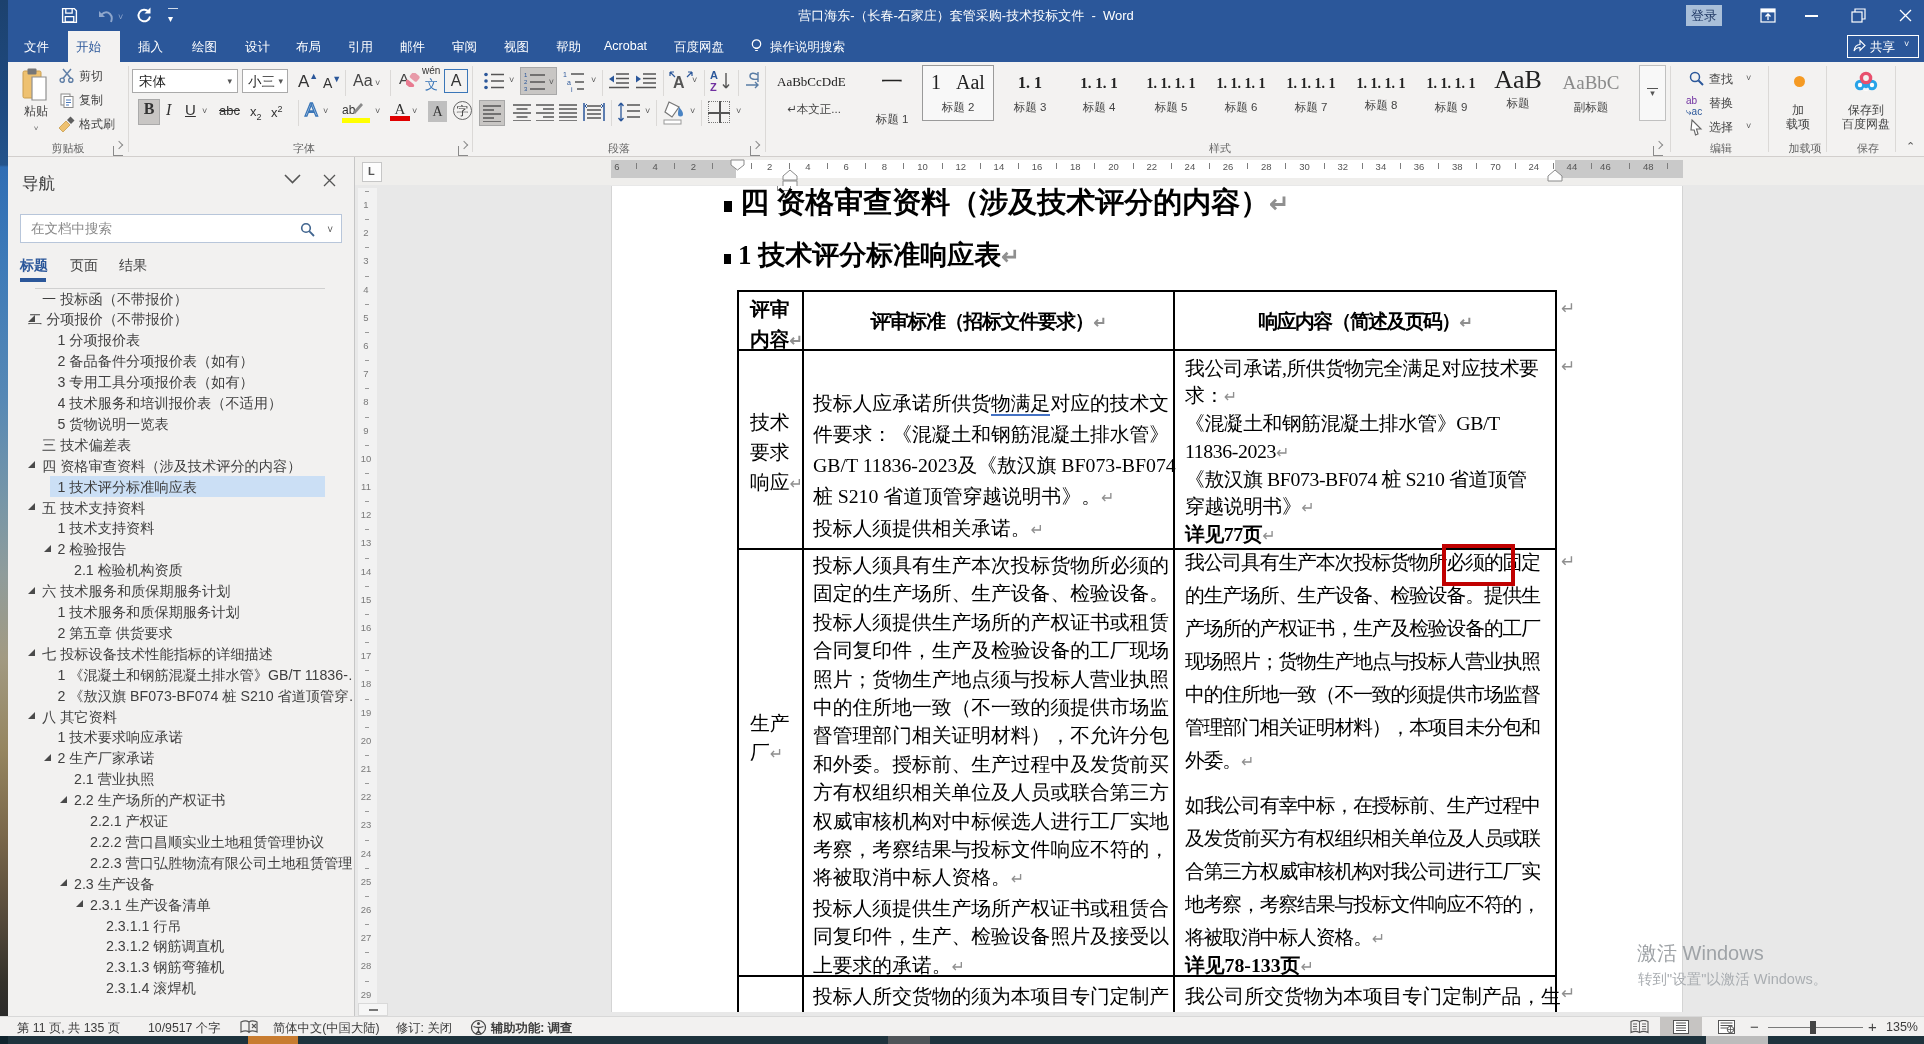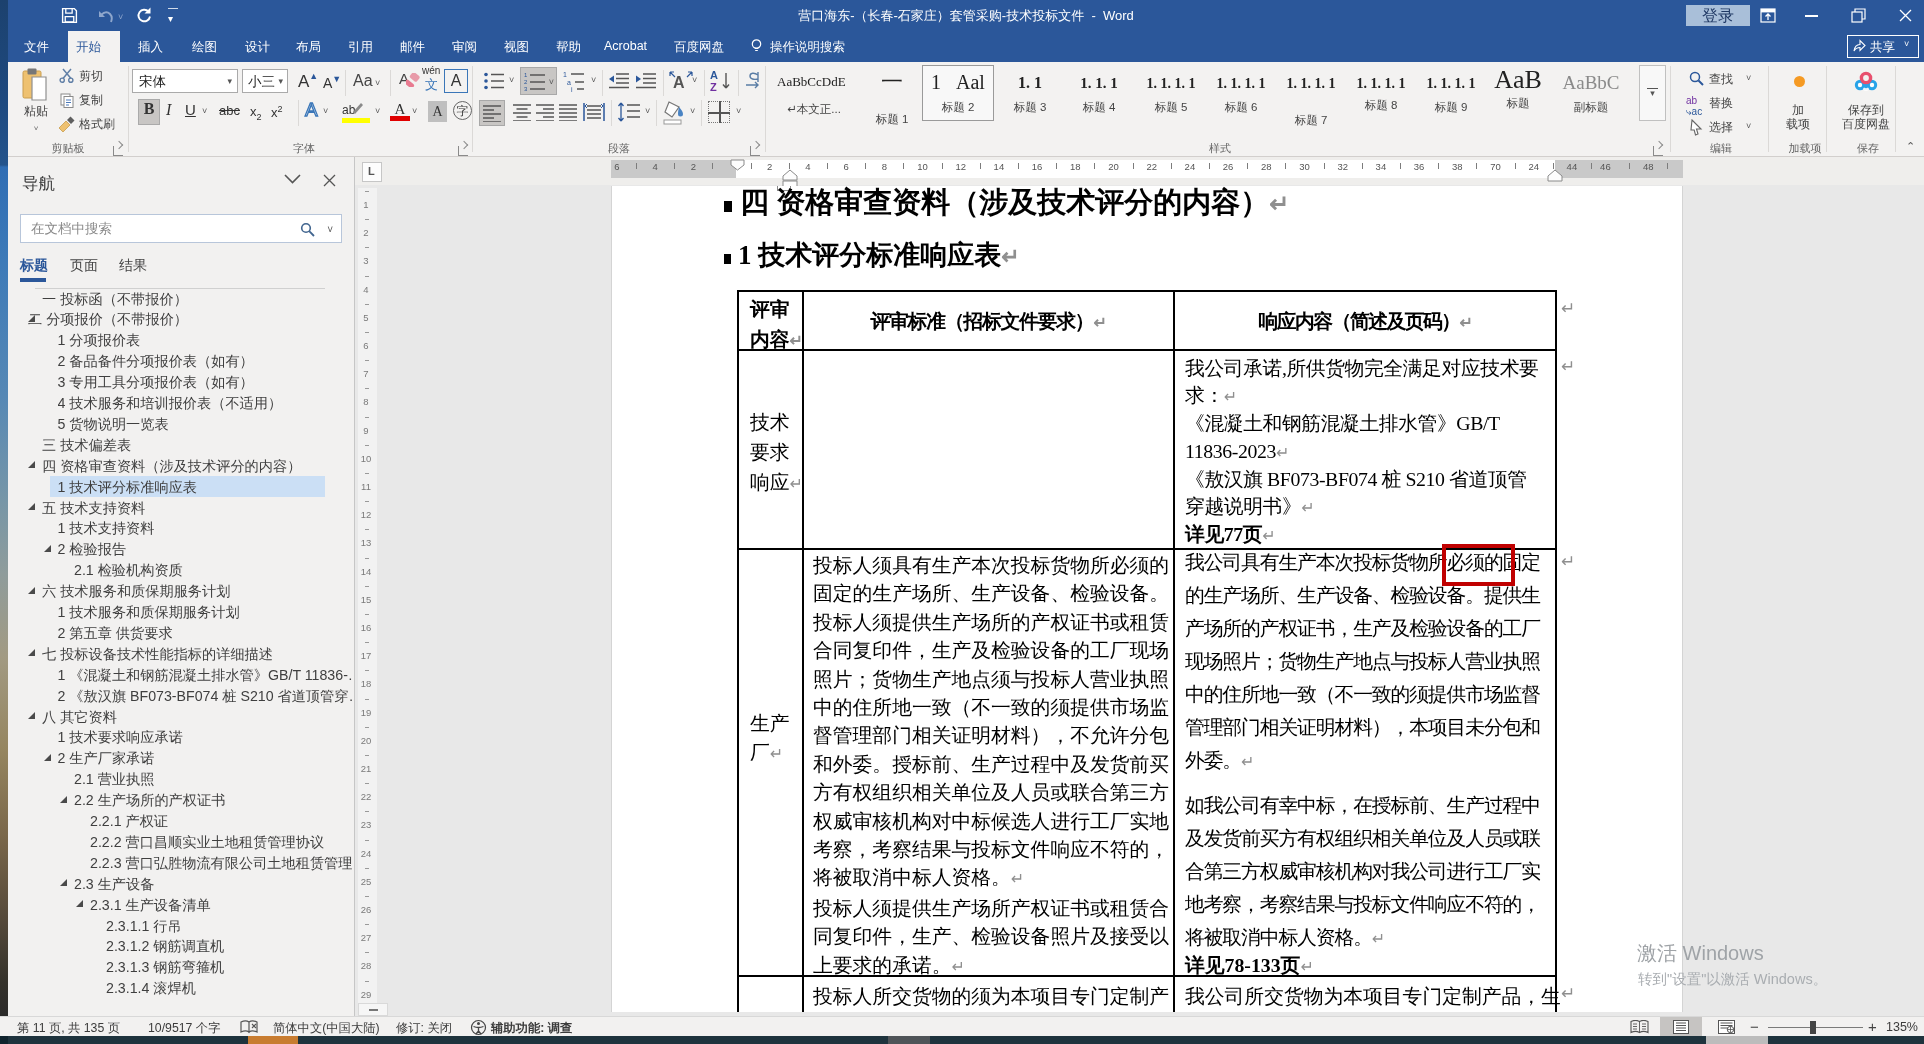--- a/index.html
+++ b/index.html
@@ -51,21 +51,21 @@
       <path d="M3 5 Q8 0 12 4 Q15 7 13 12" fill="none" stroke="#8ea6cc" stroke-width="1.9"></path>
       <path d="M1 1v6h6z" fill="#8ea6cc"></path>
     </svg>
   <span class="abs" style="left:110px;top:12px;color:#8ea6cc;font-size:9px">˅</span>
   <svg class="abs" style="left:127px;top:7px" width="18" height="17" viewBox="0 0 18 17">
       <path d="M13.5 4.5 A5.8 5.8 0 1 0 15 9.5" fill="none" stroke="#fff" stroke-width="1.9"></path>
       <path d="M15.5 0.5v6H9.5z" fill="#fff"></path>
     </svg>
   <span class="abs" style="left:160px;top:2px;color:#fff;font-size:10px">—<br>▾</span>
   <div class="abs nw" style="left:0;width:1916px;text-align:center;top:7px;color:#fff;font-size:13px">营口海东-（长春-石家庄）套管采购-技术投标文件&nbsp;&nbsp;-&nbsp;&nbsp;Word</div>
-  <div class="abs" style="left:1678px;top:5px;width:64px;height:21px;background:#a9bfd9;color:#1f3864;font-size:16px;text-align:center;line-height:21px">登录</div>
+  <div class="abs" style="left:1678px;top:5px;width:36px;height:21px;background:#a9bfd9;color:#1f3864;font-size:13px;text-align:center;line-height:21px">登录</div>
   <svg class="abs" style="left:1752px;top:8px" width="16" height="15" viewBox="0 0 16 15">
       <rect x="1" y="1" width="14" height="13" fill="none" stroke="#fff" stroke-width="1.2"></rect>
       <rect x="1" y="1" width="14" height="3.4" fill="#fff"></rect>
       <path d="M8 12V6.5M5.5 8.5 8 6l2.5 2.5" stroke="#fff" stroke-width="1.3" fill="none"></path>
     </svg>
   <div class="abs" style="left:1797px;top:15px;width:13px;height:1.5px;background:#fff"></div>
   <svg class="abs" style="left:1843px;top:8px" width="15" height="15" viewBox="0 0 15 15">
       <rect x="1" y="4" width="10" height="10" fill="none" stroke="#fff" stroke-width="1.2"></rect>
       <path d="M4 4V1h10v10h-3" fill="none" stroke="#fff" stroke-width="1.2"></path>
     </svg>
@@ -284,21 +284,21 @@
   <div class="abs" style="left:1128px;top:8px;width:70px;text-align:center">
       <div style="font-size:14px;font-weight:bold;font-family:'Liberation Serif',serif;color:#222;line-height:28px;white-space:nowrap">1. 1. 1. 1</div>
       <div class="slab" style="margin-top:2px">标题 5</div>
     </div>
   <div class="abs" style="left:1198px;top:8px;width:70px;text-align:center">
       <div style="font-size:14px;font-weight:bold;font-family:'Liberation Serif',serif;color:#222;line-height:28px;white-space:nowrap">1. 1. 1. 1</div>
       <div class="slab" style="margin-top:2px">标题 6</div>
     </div>
   <div class="abs" style="left:1268px;top:8px;width:70px;text-align:center">
       <div style="font-size:14px;font-weight:bold;font-family:'Liberation Serif',serif;color:#222;line-height:28px;white-space:nowrap">1. 1. 1. 1</div>
-      <div class="slab" style="margin-top:15px">标题 7</div>
+      <div class="slab" style="margin-top:2px">标题 7</div>
     </div>
   <div class="abs" style="left:1338px;top:8px;width:70px;text-align:center">
       <div style="font-size:14px;font-weight:bold;font-family:'Liberation Serif',serif;color:#222;line-height:28px;white-space:nowrap">1. 1. 1. 1</div>
       <div class="slab" style="margin-top:0">标题 8</div>
     </div>
   <div class="abs" style="left:1408px;top:8px;width:70px;text-align:center">
       <div style="font-size:14px;font-weight:bold;font-family:'Liberation Serif',serif;color:#222;line-height:28px;white-space:nowrap">1. 1. 1. 1</div>
       <div class="slab" style="margin-top:2px">标题 9</div>
     </div>
   <div class="abs" style="left:1478px;top:4px;width:64px;text-align:center">
@@ -562,20 +562,21 @@
   <div class="tline" style="left:560.5px;top:104px;width:2px;height:722px"></div>
   <div class="tline" style="left:943.0px;top:104px;width:2px;height:722px"></div>
   <div class="tline" style="left:125px;top:104px;width:820px;height:2px"></div>
   <div class="tline" style="left:125px;top:163px;width:820px;height:2px"></div>
   <div class="tline" style="left:125px;top:362px;width:820px;height:2px"></div>
   <div class="tline" style="left:125px;top:789px;width:820px;height:2px"></div>
   <div class="line doc" style="left:138px;top:108px;font-size:19.8px;line-height:30px;font-weight:bold">评审<br>内容<span class="pm" style="font-size:16px">↵</span></div>
   <div class="line doc" style="left:190.5px;top:122px;width:371px;text-align:center;font-size:19.8px;font-weight:bold;letter-spacing:-1.2px">评审标准（招标文件要求）<span class="pm" style="font-size:16px">↵</span></div>
   <div class="line doc" style="left:561.5px;top:122px;width:383px;text-align:center;font-size:19.8px;font-weight:bold;letter-spacing:-1.5px">响应内容（简述及页码）<span class="pm" style="font-size:16px">↵</span></div>
   <div class="line doc" style="left:138px;top:221px;font-size:19.8px;line-height:30px">技术<br>要求<br>响应<span class="pm" style="font-size:16px">↵</span></div>
+  <div class="line doc" style="left:201px;top:202px;font-size:19.8px;line-height:31px">投标人应承诺所供货<span class="bl">物满足</span>对应的技术文<br>件要求：《混凝土和钢筋混凝土排水管》<br>GB/T 11836-2023及《敖汉旗 BF073-BF074<br>桩 S210 省道顶管穿越说明书》。<span class="pm" style="font-size:16px">↵</span><br>投标人须提供相关承诺。<span class="pm" style="font-size:16px">↵</span></div>
   <div class="line doc" style="left:573px;top:169px;font-size:19.8px;line-height:27.2px;letter-spacing:-0.4px">我公司承诺,所供货物完全满足对应技术要<br>求：<span class="pm" style="font-size:16px">↵</span><br>《混凝土和钢筋混凝土排水管》GB/T<br>11836-2023<span class="pm" style="font-size:16px">↵</span><br>《敖汉旗 BF073-BF074 桩 S210 省道顶管<br>穿越说明书》<span class="pm" style="font-size:16px">↵</span><br><b>详见77页</b><span class="pm" style="font-size:16px">↵</span></div>
   <div class="line doc" style="left:138px;top:523px;font-size:19.8px;line-height:29px">生产<br>厂<span class="pm" style="font-size:16px">↵</span></div>
   <div class="line doc" style="left:201px;top:365px;font-size:19.8px;line-height:28.4px">投标人须具有生产本次投标货物所必须的<br>固定的生产场所、生产设备、检验设备。<br>投标人须提供生产场所的产权证书或租赁<br>合同复印件，生产及检验设备的工厂现场<br>照片；货物生产地点须与投标人营业执照<br>中的住所地一致（不一致的须提供市场监<br>督管理部门相关证明材料），不允许分包<br>和外委。授标前、生产过程中及发货前买<br>方有权组织相关单位及人员或联合第三方<br>权威审核机构对中标候选人进行工厂实地<br>考察，考察结果与投标文件响应不符的，<br>将被取消中标人资格。<span class="pm" style="font-size:16px">↵</span><br>投标人须提供生产场所产权证书或租赁合<br>同复印件，生产、检验设备照片及接受以<br>上要求的承诺。<span class="pm" style="font-size:16px">↵</span></div>
   <div class="line doc" style="left:573px;top:360px;font-size:19.8px;line-height:33px;letter-spacing:-1.1px">我公司具有生产本次投标货物所必须的固定<br>的生产场所、生产设备、检验设备。提供生<br>产场所的产权证书，生产及检验设备的工厂<br>现场照片；货物生产地点与投标人营业执照<br>中的住所地一致（不一致的须提供市场监督<br>管理部门相关证明材料），本项目未分包和<br>外委。<span class="pm" style="font-size:16px">↵</span></div>
   <div class="line doc" style="left:573px;top:603px;font-size:19.8px;line-height:33px;letter-spacing:-1.1px">如我公司有幸中标，在授标前、生产过程中<br>及发货前买方有权组织相关单位及人员或联<br>合第三方权威审核机构对我公司进行工厂实<br>地考察，考察结果与投标文件响应不符的，<br>将被取消中标人资格。<span class="pm" style="font-size:16px">↵</span></div>
   <div class="line doc" style="left:573px;top:763px;font-size:19.8px;line-height:33px"><b>详见78-133页</b><span class="pm" style="font-size:16px">↵</span></div>
   <div class="line doc" style="left:573px;top:795px;font-size:19.8px;line-height:31px">我公司所交货物为本项目专门定制产品，生</div>
   <div class="line doc" style="left:201px;top:795px;font-size:19.8px;line-height:31px">投标人所交货物的须为本项目专门定制产</div>
   <div class="abs" style="left:830px;top:358px;width:73px;height:42px;border:4px solid #c00000"></div>
   <div class="abs pm" style="left:949px;top:112px;font-size:17px">↵</div>

